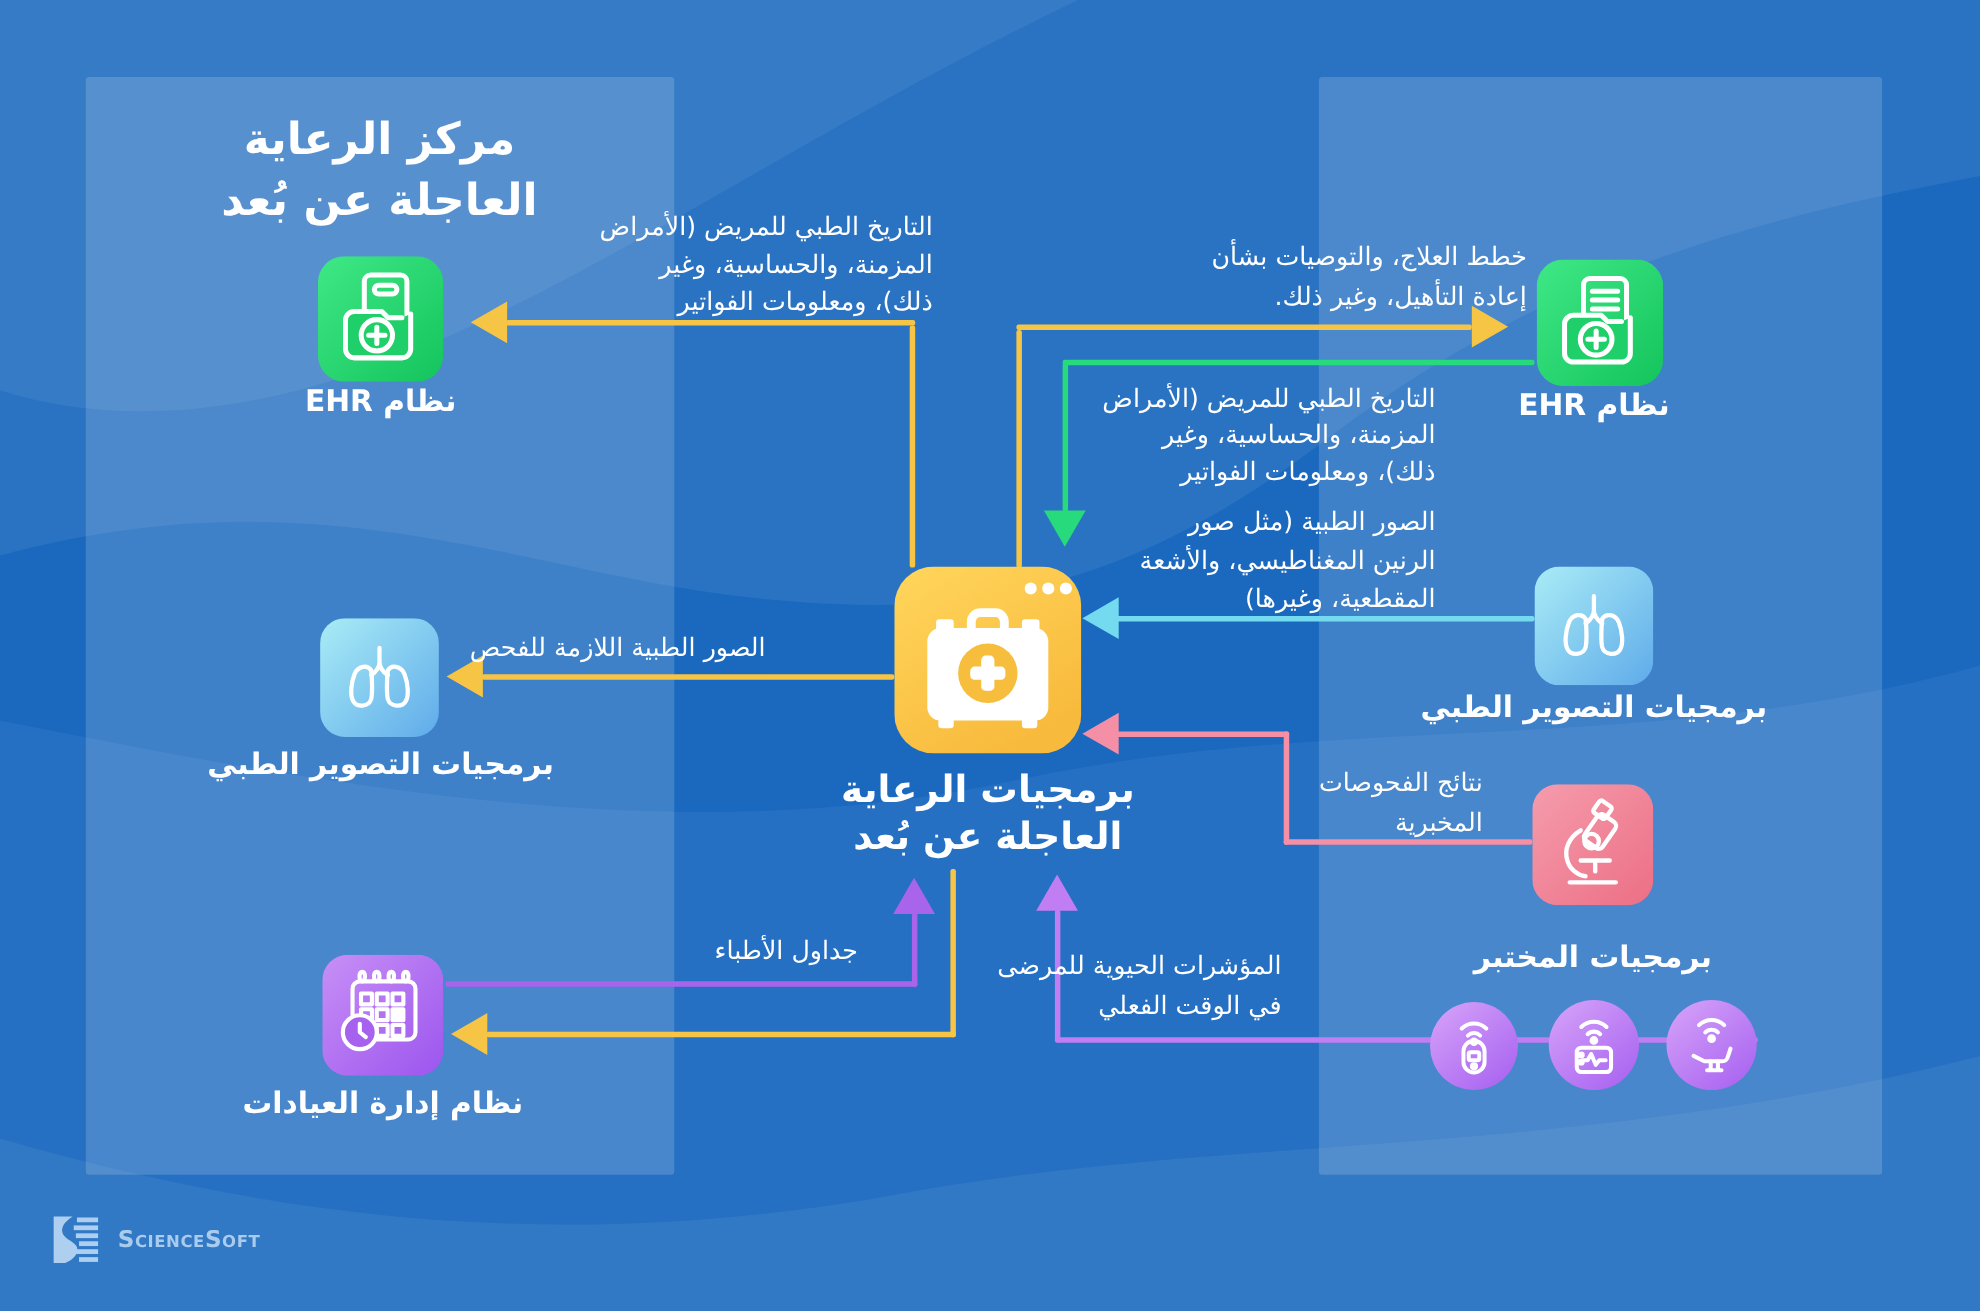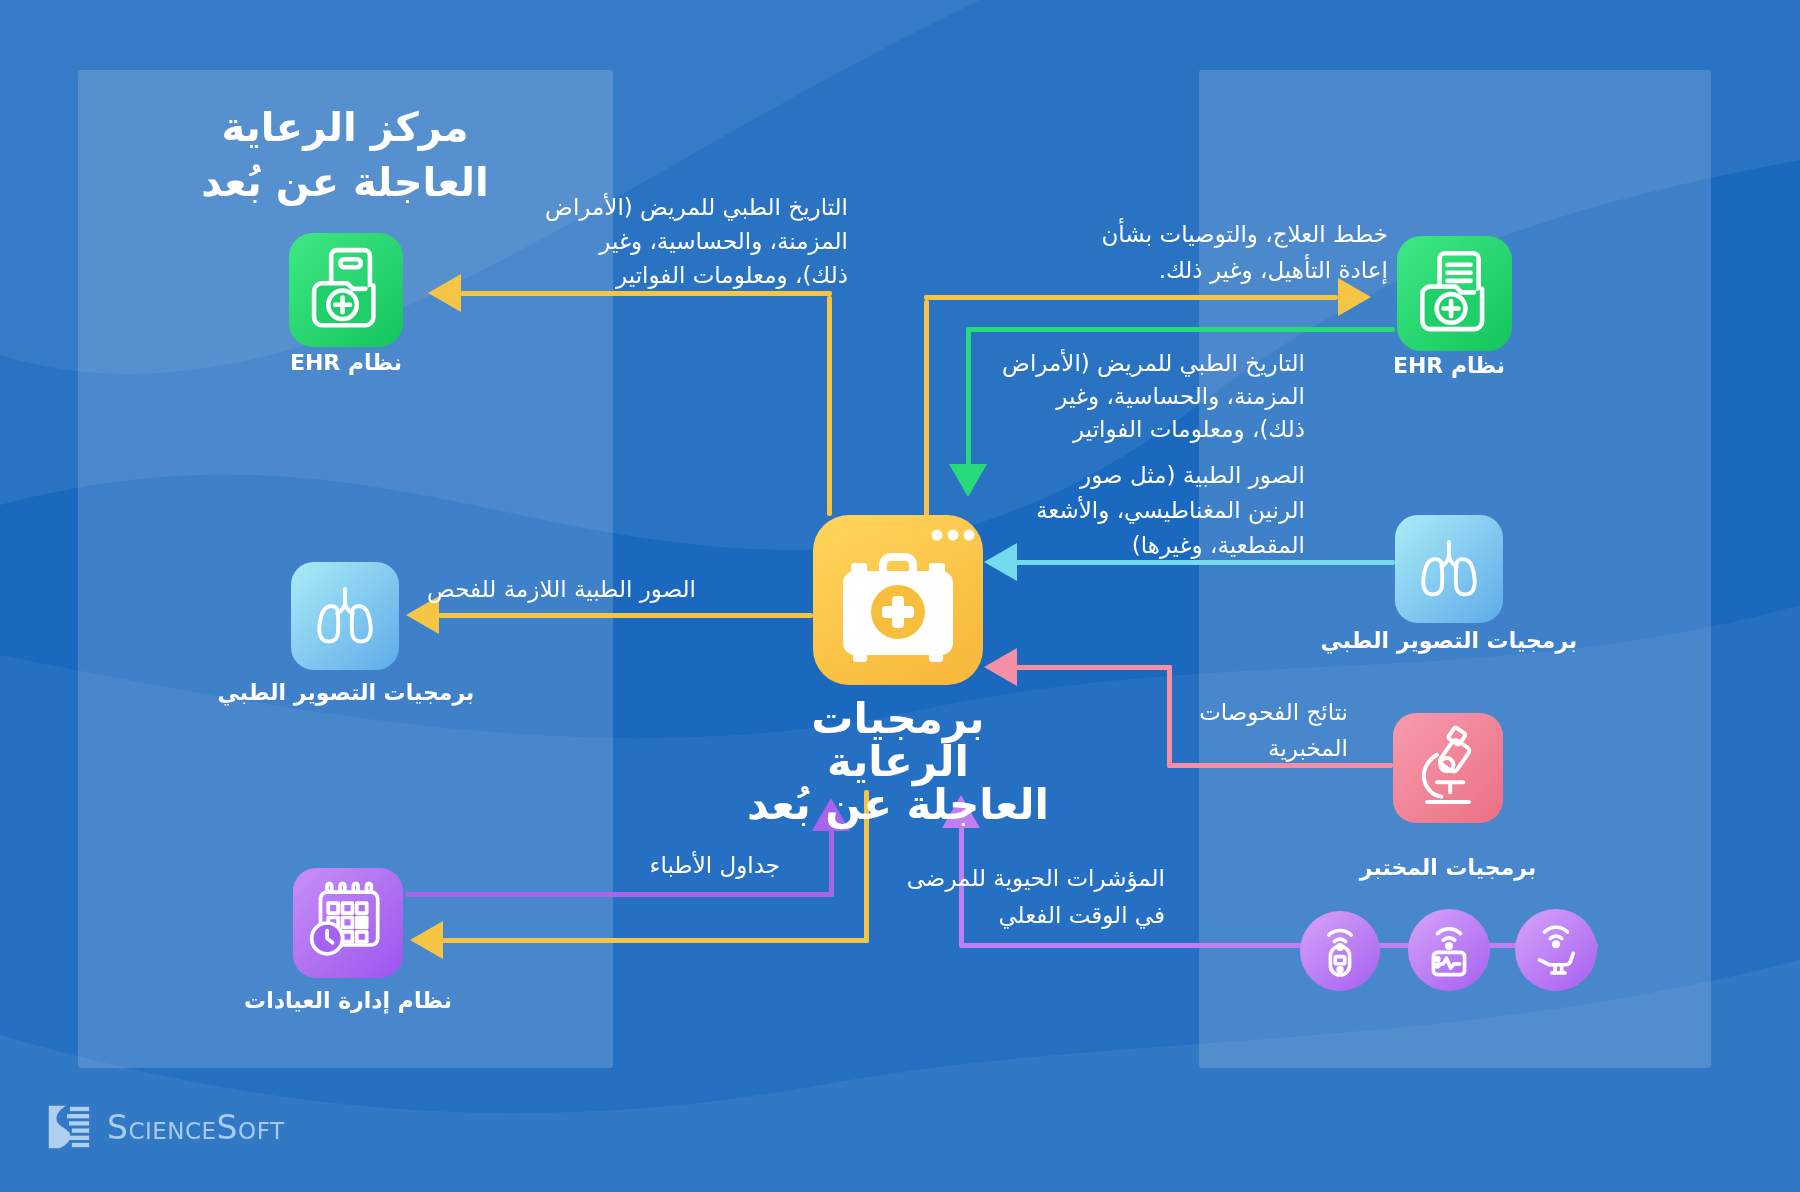--- a/index.html
+++ b/index.html
@@ -13,41 +13,41 @@
   .panel.left{left:78px;top:70px;width:535px;height:998px;}
   .panel.right{left:1199px;top:70px;width:512px;height:998px;}
 
   .title{position:absolute;font-size:40px;font-weight:bold;line-height:55px;
          text-align:center;white-space:pre-line;}
   .title.left{left:95px;top:100px;width:500px;}
   .title.right{left:1205px;top:110px;width:500px;}
 
   .node-icon{position:absolute;border-radius:24px;}
   .node-icon svg{display:block;width:100%;height:100%;}
-  .node-label{position:absolute;font-size:22px;font-weight:bold;text-align:center;}
+  .node-label{position:absolute;font-size:27px;font-weight:bold;text-align:center;}
 
   .center-label{position:absolute;left:738px;top:697px;width:320px;
-    font-size:42px;font-weight:bold;line-height:43px;text-align:center;white-space:pre-line;}
+    font-size:34px;font-weight:bold;line-height:43px;text-align:center;white-space:pre-line;}
 
   .flabel{position:absolute;font-size:23px;line-height:34px;font-weight:400;
     text-align:right;white-space:pre-line;}
 
   .arrow{position:absolute;left:0;top:0;width:100%;height:100%;pointer-events:none;}
   .ln{position:absolute;background:currentColor;border-radius:2px;}
   .tri{position:absolute;width:0;height:0;}
   .tri.left {border-top:19px solid transparent;border-bottom:19px solid transparent;border-right:33px solid currentColor;}
   .tri.right{border-top:19px solid transparent;border-bottom:19px solid transparent;border-left:33px solid currentColor;}
   .tri.up   {border-left:19px solid transparent;border-right:19px solid transparent;border-bottom:33px solid currentColor;}
   .tri.down {border-left:19px solid transparent;border-right:19px solid transparent;border-top:33px solid currentColor;}
 
   .circle-icon{position:absolute;border-radius:50%;background:linear-gradient(140deg,#d7a4f9 0%,#a55ff0 100%);}
   .circle-icon svg{display:block;width:100%;height:100%;}
 
   .logo{position:absolute;left:43px;top:1104px;display:flex;align-items:center;gap:14px;}
-  .logo-text{font-size:33px;font-weight:400;letter-spacing:0.5px;color:#a9cbee;
+  .logo-text{font-size:21px;font-weight:700;letter-spacing:0.5px;color:#a9cbee;
     font-variant:small-caps;font-family:"DejaVu Sans",sans-serif;}
 </style>
 </head>
 <body>
 
 <div class="stage">
 
   <svg class="bg" width="1800" height="1192" viewBox="0 0 1800 1192">
     <rect width="1800" height="1192" fill="#1a69bf"></rect>
     <path d="M0 0 H1800 V160 C1560 205 1390 260 1205 400 C1040 525 900 565 700 545 C480 525 300 425 0 505 Z" fill="rgba(255,255,255,0.07)"></path>

